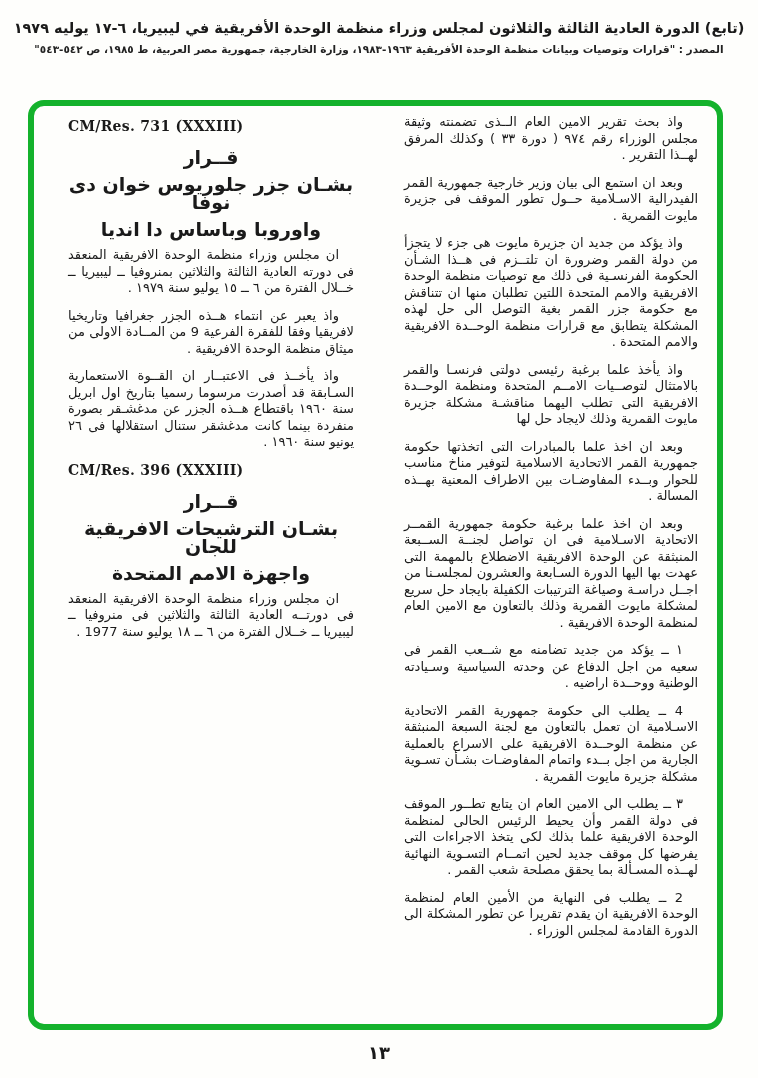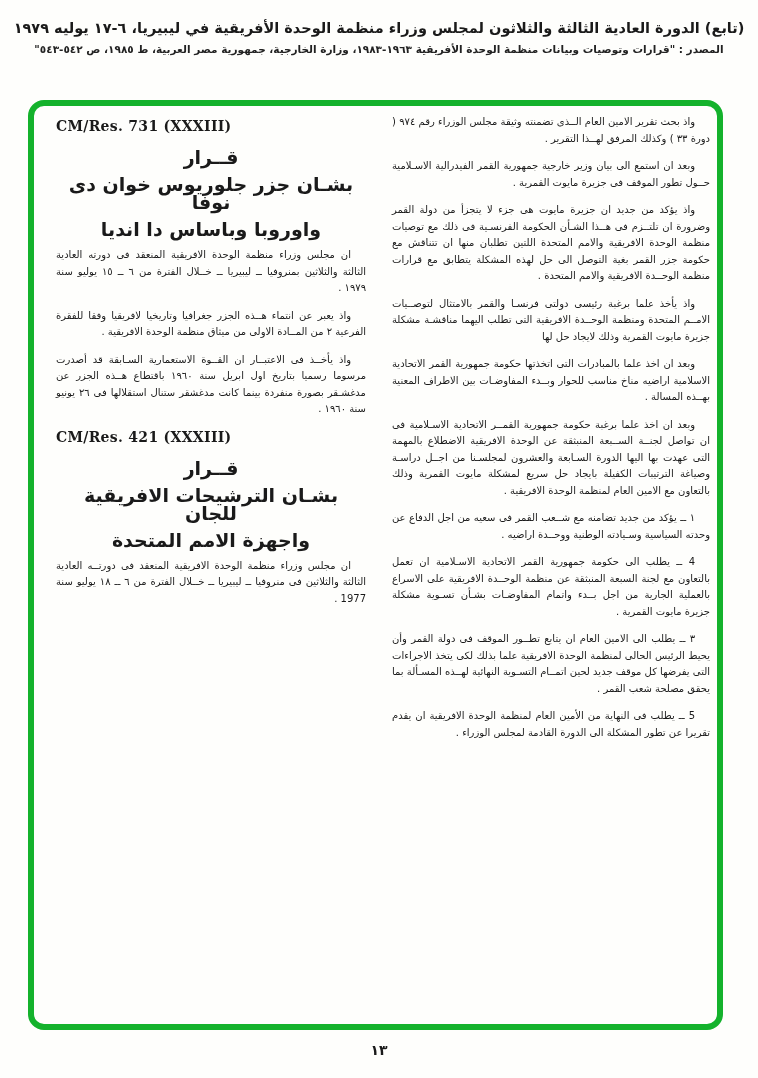--- a/index.html
+++ b/index.html
@@ -10,62 +10,62 @@
   .header{position:absolute;top:20px;left:0;width:758px;text-align:center;direction:rtl;}
   .header-title{font-size:14.5px;font-weight:bold;margin:0;letter-spacing:0;}
   .header-source{font-size:10.5px;font-weight:bold;margin:7px 0 0;color:#222;}
   .frame{
     position:absolute;left:28px;top:100px;width:695px;height:930px;
     border:6px solid #14b22c;border-radius:16px;box-sizing:border-box;background:transparent;
   }
   .col{position:absolute;direction:rtl;}
   .col-left{left:52px;top:118px;width:318px;}
   .col-right{left:388px;top:114px;width:326px;}
-  .col p{margin:0 4px 11px;}
+  .col p{margin:0 16px 11px;}
   .latin{direction:ltr;text-align:left;font-family:"DejaVu Serif","Liberation Serif",serif;
          font-weight:bold;font-size:14px;letter-spacing:.3px;margin-bottom:14px !important;}
   .heading{text-align:center;font-weight:bold;font-size:19px;line-height:18px;margin-bottom:9px !important;}
-  .body{font-size:10px;line-height:16.5px;text-align:justify;text-indent:15px;}
+  .body{font-size:13px;line-height:16.5px;text-align:justify;text-indent:15px;}
   .bold{font-weight:bold;}
   .mt-md{margin-top:16px;}
   .mt-lg{margin-top:38px;}
   .footer{position:absolute;left:0;top:1042px;width:758px;text-align:center;
-          font-size:14px;font-weight:bold;direction:rtl;}
+          font-size:18px;font-weight:bold;direction:rtl;}
 </style>
 </head>
 <body>
 
 <div class="header">
   <p class="header-title">(تابع) الدورة العادية الثالثة والثلاثون لمجلس وزراء منظمة الوحدة الأفريقية في ليبيريا، ٦-١٧ يوليه ١٩٧٩</p>
   <p class="header-source">المصدر : "قرارات وتوصيات وبيانات منظمة الوحدة الأفريقية ١٩٦٣-١٩٨٣، وزارة الخارجية، جمهورية مصر العربية، ط ١٩٨٥، ص ٥٤٢-٥٤٣"</p>
 </div>
 
 <div class="frame"></div>
 
 <div class="col col-left">
   <p class="latin">CM/Res. 731 (XXXIII)</p>
   <p class="heading mt-md">قــرار</p>
   <p class="heading">بشـان جزر جلوريوس خوان دى نوفا</p>
   <p class="heading">واوروبا وباساس دا انديا</p>
   <p class="body mt-md">ان مجلس وزراء منظمة الوحدة الافريقية المنعقد فى دورته العادية الثالثة والثلاثين بمنروفيا ــ ليبيريا ــ خــلال الفترة من ٦ ــ ١٥ يوليو سنة ١٩٧٩ .</p>
-  <p class="body">واذ يعبر عن انتماء هــذه الجزر جغرافيا وتاريخيا لافريقيا وفقا للفقرة الفرعية ٢ من المــادة الاولى من ميثاق منظمة الوحدة الافريقية .</p>
+  <p class="body">واذ يعبر عن انتماء هــذه الجزر جغرافيا وتاريخيا لافريقيا وفقا للفقرة الفرعية 9 من المــادة الاولى من ميثاق منظمة الوحدة الافريقية .</p>
   <p class="body">واذ يأخــذ فى الاعتبــار ان القــوة الاستعمارية السـابقة قد أصدرت مرسوما رسميا بتاريخ اول ابريل سنة ١٩٦٠ باقتطاع هــذه الجزر عن مدغشـقر بصورة منفردة بينما كانت مدغشقر ستنال استقلالها فى ٢٦ يونيو سنة ١٩٦٠ .</p>
-  <p class="latin mt-lg">CM/Res. 421 (XXXIII)</p>
+  <p class="latin mt-lg">CM/Res. 396 (XXXIII)</p>
   <p class="heading mt-md">قــرار</p>
   <p class="heading">بشـان الترشيحات الافريقية للجان</p>
   <p class="heading">واجهزة الامم المتحدة</p>
   <p class="body mt-md">ان مجلس وزراء منظمة الوحدة الافريقية المنعقد فى دورتــه العادية الثالثة والثلاثين فى منروفيا ــ ليبيريا ــ خــلال الفترة من ٦ ــ ١٨ يوليو سنة 1977 .</p>
 </div>
 
 <div class="col col-right">
   <p class="body">واذ بحث تقرير الامين العام الــذى تضمنته وثيقة مجلس الوزراء رقم ٩٧٤ ( دورة ٣٣ ) وكذلك المرفق لهــذا التقرير .</p>
   <p class="body">وبعد ان استمع الى بيان وزير خارجية جمهورية القمر الفيدرالية الاسـلامية حــول تطور الموقف فى جزيرة مايوت القمرية .</p>
   <p class="body">واذ يؤكد من جديد ان جزيرة مايوت هى جزء لا يتجزأ من دولة القمر وضرورة ان تلتــزم فى هــذا الشـأن الحكومة الفرنسـية فى ذلك مع توصيات منظمة الوحدة الافريقية والامم المتحدة اللتين تطلبان منها ان تتناقش مع حكومة جزر القمر بغية التوصل الى حل لهذه المشكلة يتطابق مع قرارات منظمة الوحــدة الافريقية والامم المتحدة .</p>
   <p class="body">واذ يأخذ علما برغبة رئيسى دولتى فرنسـا والقمر بالامتثال لتوصــيات الامــم المتحدة ومنظمة الوحــدة الافريقية التى تطلب اليهما مناقشـة مشكلة جزيرة مايوت القمرية وذلك لايجاد حل لها</p>
-  <p class="body">وبعد ان اخذ علما بالمبادرات التى اتخذتها حكومة جمهورية القمر الاتحادية الاسلامية اراضيه مناخ مناسب للحوار وبــدء المفاوضـات بين الاطراف المعنية بهــذه المسالة .</p>
+  <p class="body">وبعد ان اخذ علما بالمبادرات التى اتخذتها حكومة جمهورية القمر الاتحادية الاسلامية لتوفير مناخ مناسب للحوار وبــدء المفاوضـات بين الاطراف المعنية بهــذه المسالة .</p>
   <p class="body">وبعد ان اخذ علما برغبة حكومة جمهورية القمــر الاتحادية الاسـلامية فى ان تواصل لجنــة الســبعة المنبثقة عن الوحدة الافريقية الاضطلاع بالمهمة التى عهدت بها اليها الدورة السـابعة والعشرون لمجلسـنا من اجــل دراسـة وصياغة الترتيبات الكفيلة بايجاد حل سريع لمشكلة مايوت القمرية وذلك بالتعاون مع الامين العام لمنظمة الوحدة الافريقية .</p>
   <p class="body">١ ــ يؤكد من جديد تضامنه مع شــعب القمر فى سعيه من اجل الدفاع عن وحدته السياسية وسـيادته الوطنية ووحــدة اراضيه .</p>
   <p class="body">4 ــ يطلب الى حكومة جمهورية القمر الاتحادية الاسـلامية ان تعمل بالتعاون مع لجنة السبعة المنبثقة عن منظمة الوحــدة الافريقية على الاسراع بالعملية الجارية من اجل بــدء واتمام المفاوضـات بشـأن تسـوية مشكلة جزيرة مايوت القمرية .</p>
   <p class="body">٣ ــ يطلب الى الامين العام ان يتابع تطــور الموقف فى دولة القمر وأن يحيط الرئيس الحالى لمنظمة الوحدة الافريقية علما بذلك لكى يتخذ الاجراءات التى يفرضها كل موقف جديد لحين اتمــام التسـوية النهائية لهــذه المسـألة بما يحقق مصلحة شعب القمر .</p>
-  <p class="body">5 ــ يطلب فى النهاية من الأمين العام لمنظمة الوحدة الافريقية ان يقدم تقريرا عن تطور المشكلة الى الدورة القادمة لمجلس الوزراء .</p>
+  <p class="body">2 ــ يطلب فى النهاية من الأمين العام لمنظمة الوحدة الافريقية ان يقدم تقريرا عن تطور المشكلة الى الدورة القادمة لمجلس الوزراء .</p>
 </div>
 
 <div class="footer">١٣</div>
 
 </body></html>

